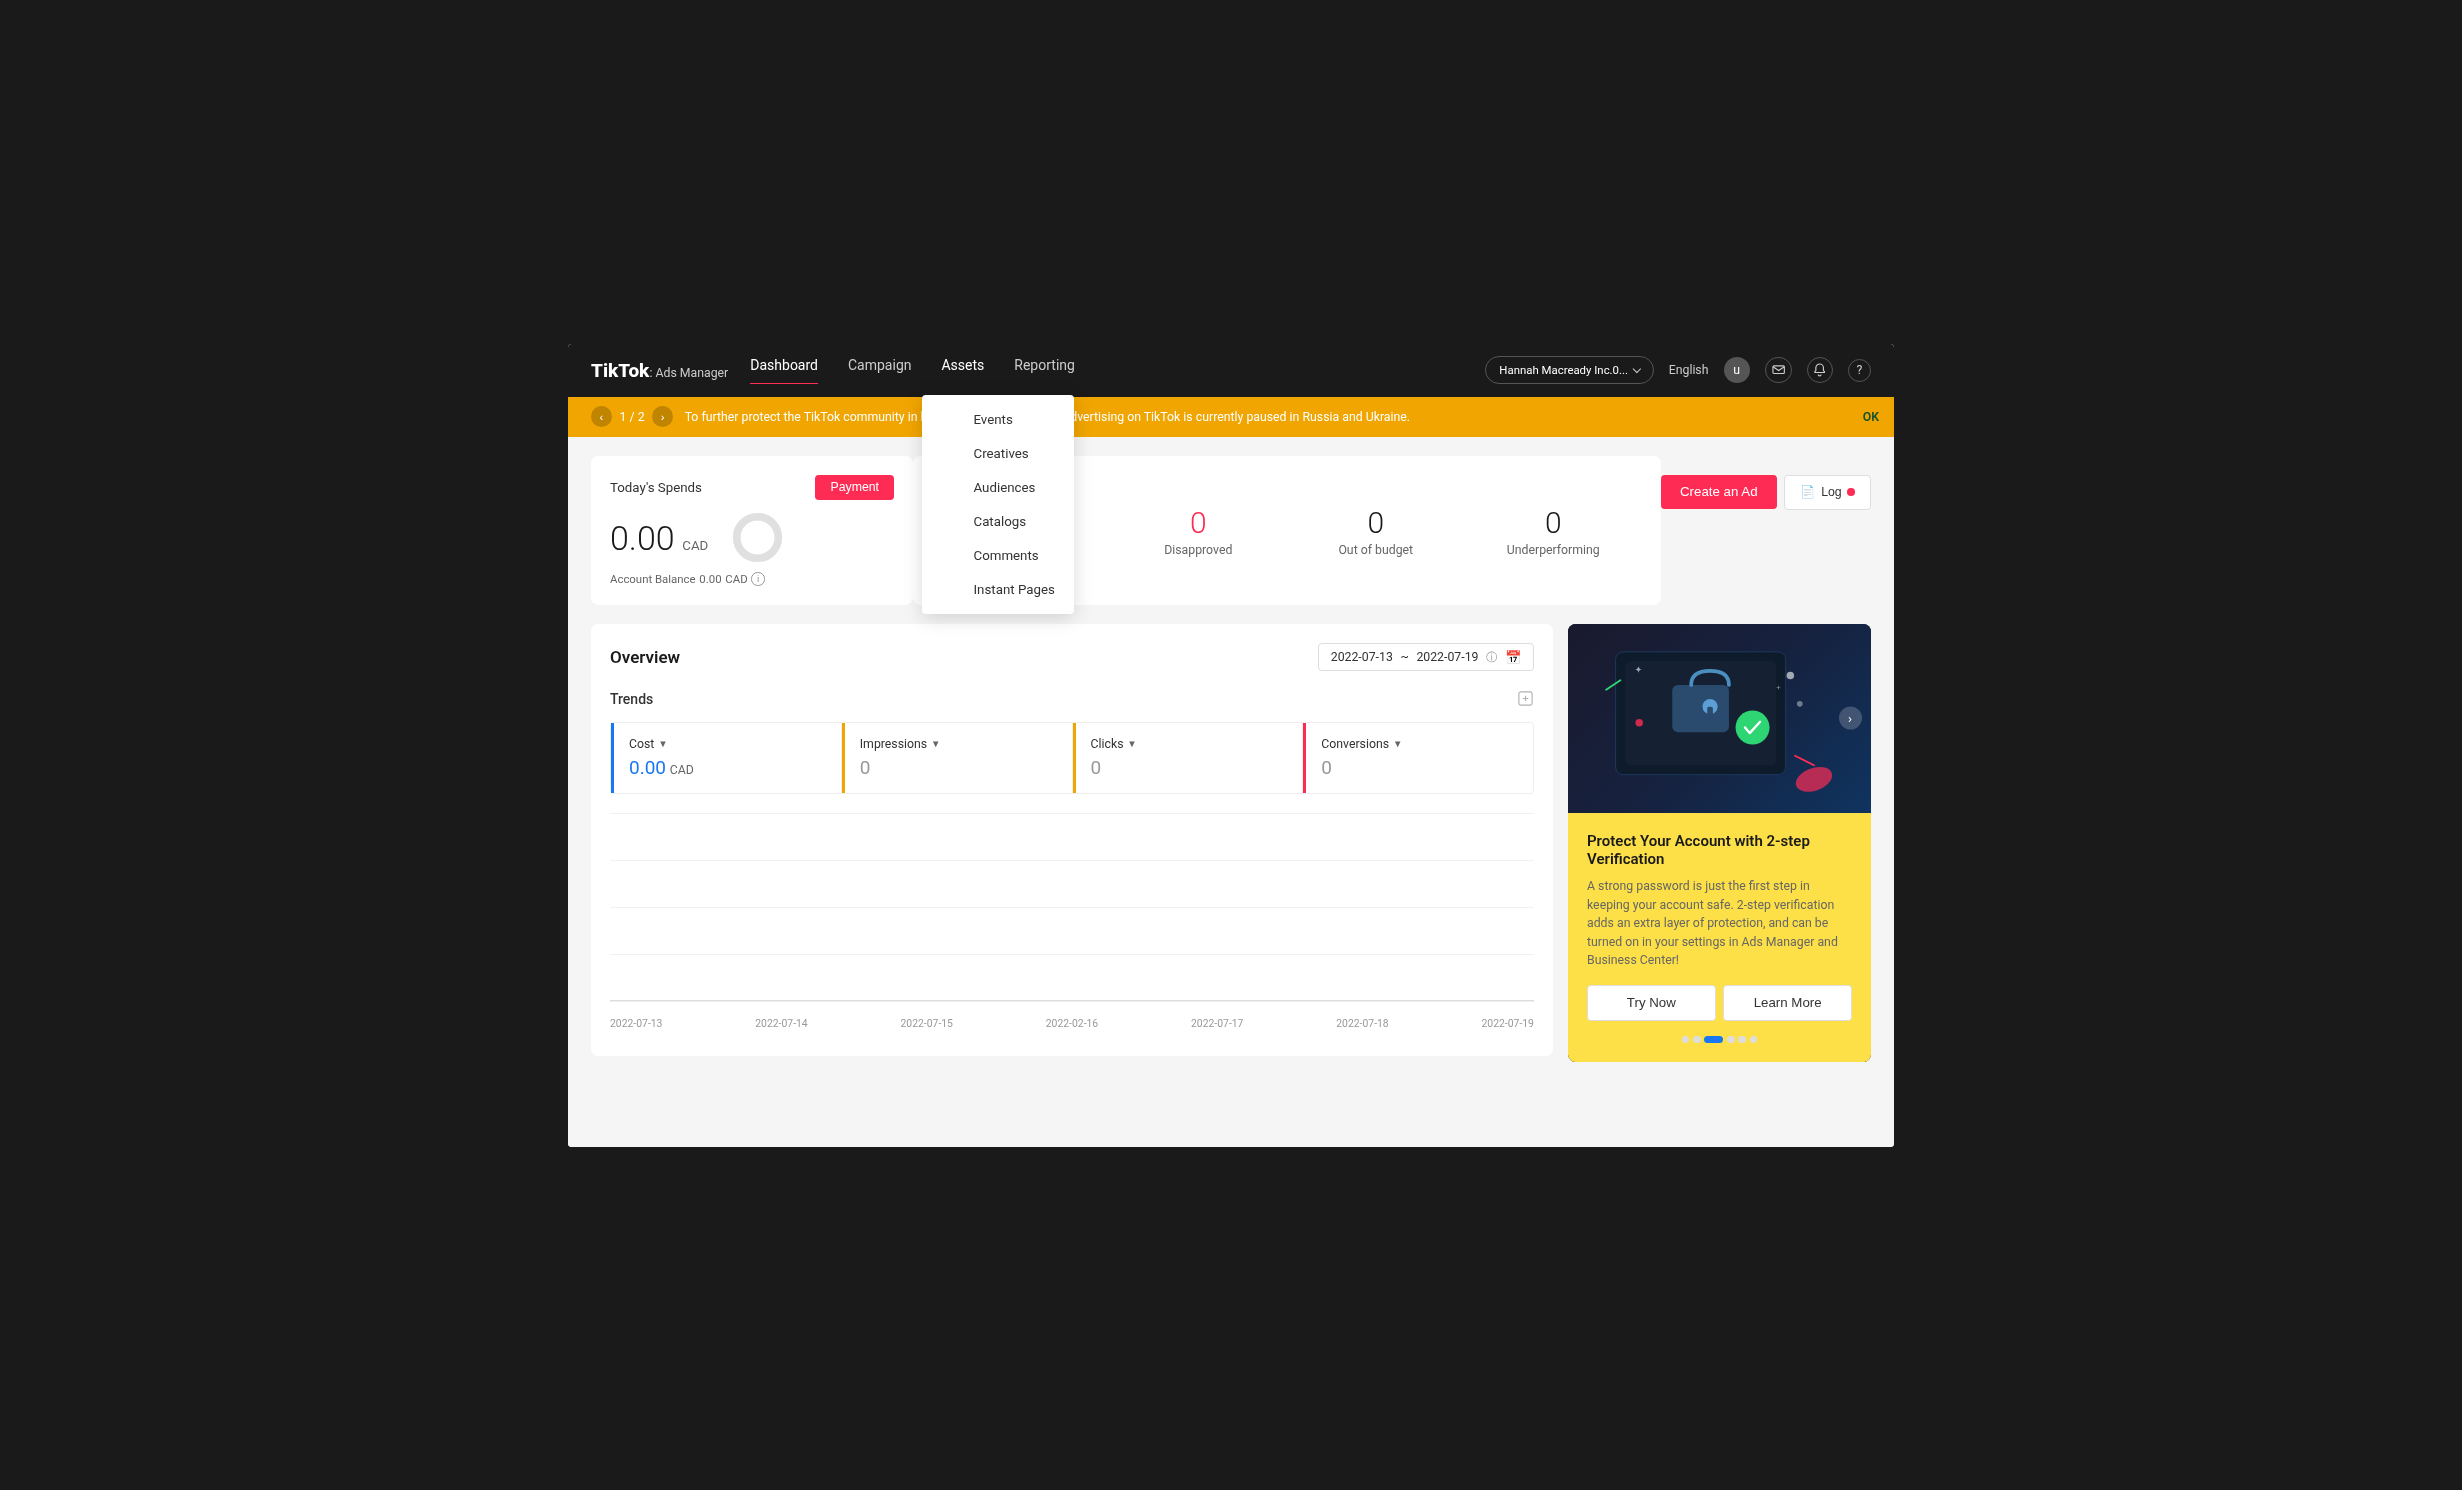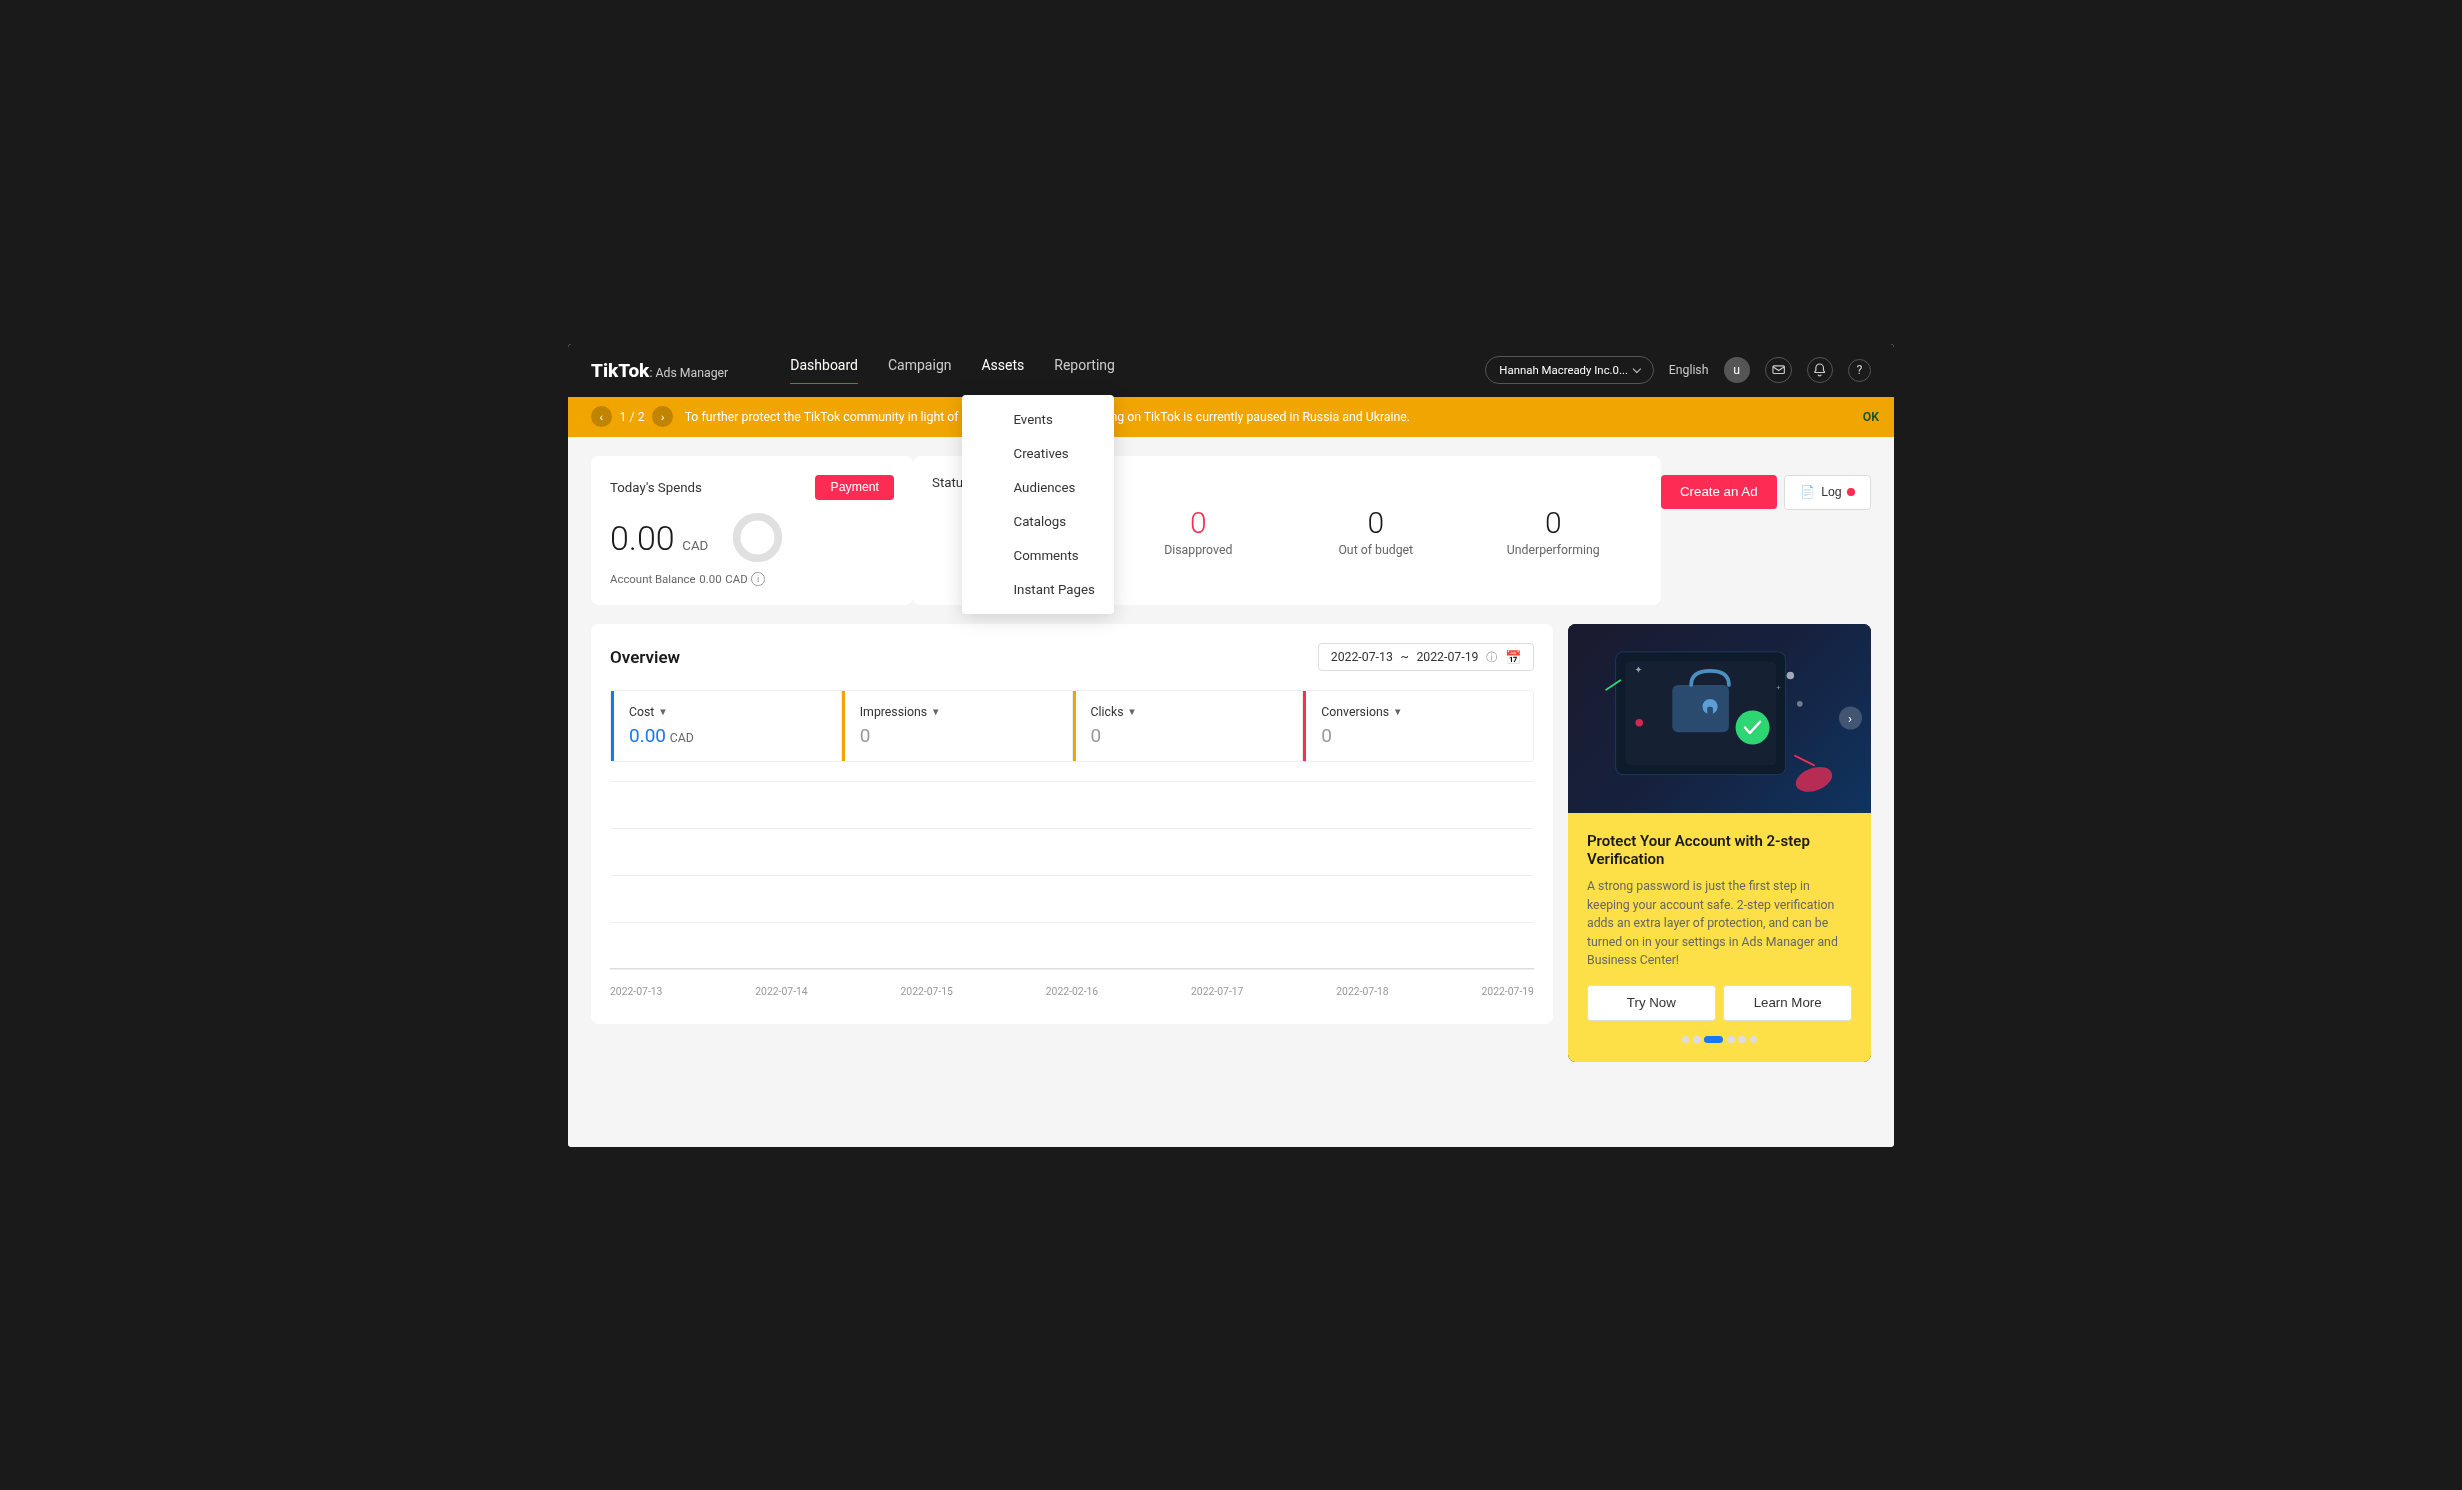--- a/index.html
+++ b/index.html
@@ -2,21 +2,21 @@
 <html style="font-size:15px"><head>
   <meta charset="utf-8">
   <style>
     * { box-sizing: border-box; margin: 0; padding: 0; }
     body { font-family: -apple-system, BlinkMacSystemFont, 'Segoe UI', Roboto, sans-serif; background: #1a1a1a; display: flex; justify-content: center; align-items: center; min-height: 100vh; }
     
     .app-wrapper { width: 1326px; height: 803px; background: #fff; overflow: hidden; position: relative; border-radius: 3.8px; display: flex; flex-direction: column; }
     
     
     .header { background: #1a1a1a; height: 53px; display: flex; align-items: center; padding: 0 23px; flex-shrink: 0; }
-    .logo { color: #fff; font-weight: 700; font-size: 17px; margin-right: 62px; white-space: nowrap; text-align: right; }
+    .logo { color: #fff; font-weight: 700; font-size: 17px; margin-right: 22px; white-space: nowrap; text-align: right; }
     .logo span { color: #fff; font-size: 12.3px; font-weight: 400; }
     .nav { display: flex; align-items: center; gap: 30px; flex: 1; }
     .nav-item { color: #ccc; font-size: 14px; cursor: pointer; padding-bottom: 10px; }
     .nav-item.active { color: #fff; border-bottom: 1.9px solid #fe2c55; }
     .nav-item.assets-active { color: #fff; }
     .header-right { display: flex; align-items: center; gap: 15px; margin-left: auto; }
     .account-selector { background: transparent; border: 0.9px solid #555; border-radius: 19px; color: #fff; padding: 5.7px 13.3px; font-size: 12.3px; display: flex; align-items: center; gap: 5.7px; cursor: pointer; }
     .header-lang { color: #ccc; font-size: 12.3px; }
     .header-icon { width: 26.5px; height: 26.5px; border-radius: 50%; background: #555; display: flex; align-items: center; justify-content: center; color: #fff; font-size: 12.3px; cursor: pointer; }
     
@@ -265,20 +265,27 @@
             <div class="date-range">
               <span>2022-07-13</span>
               <span>~</span>
               <span>2022-07-19</span>
               <span style="color:#999;font-size:11.4px;">ⓘ</span>
               <span class="cal-icon">📅</span>
             </div>
           </div>
 
           <div class="trends-section">
+            <div class="trends-title">
+              <span>Trends</span>
+              <svg width="17" height="17" viewBox="0 0 18 18" style="cursor:pointer;opacity:0.5">
+                  <rect x="2" y="2" width="14" height="14" rx="2" stroke="#666" stroke-width="1.2" fill="none"></rect>
+                  <path d="M6 9h6M9 6v6" stroke="#666" stroke-width="1.2"></path>
+                </svg>
+            </div>
 
             <div class="trends-metrics">
               <div class="metric-item cost">
                 <div class="metric-label">
                   <span>Cost</span>
                   <span class="dropdown-arrow">▼</span>
                 </div>
                 <div>
                   <span class="metric-value blue">0.00</span>
                   <span class="metric-currency">CAD</span>

